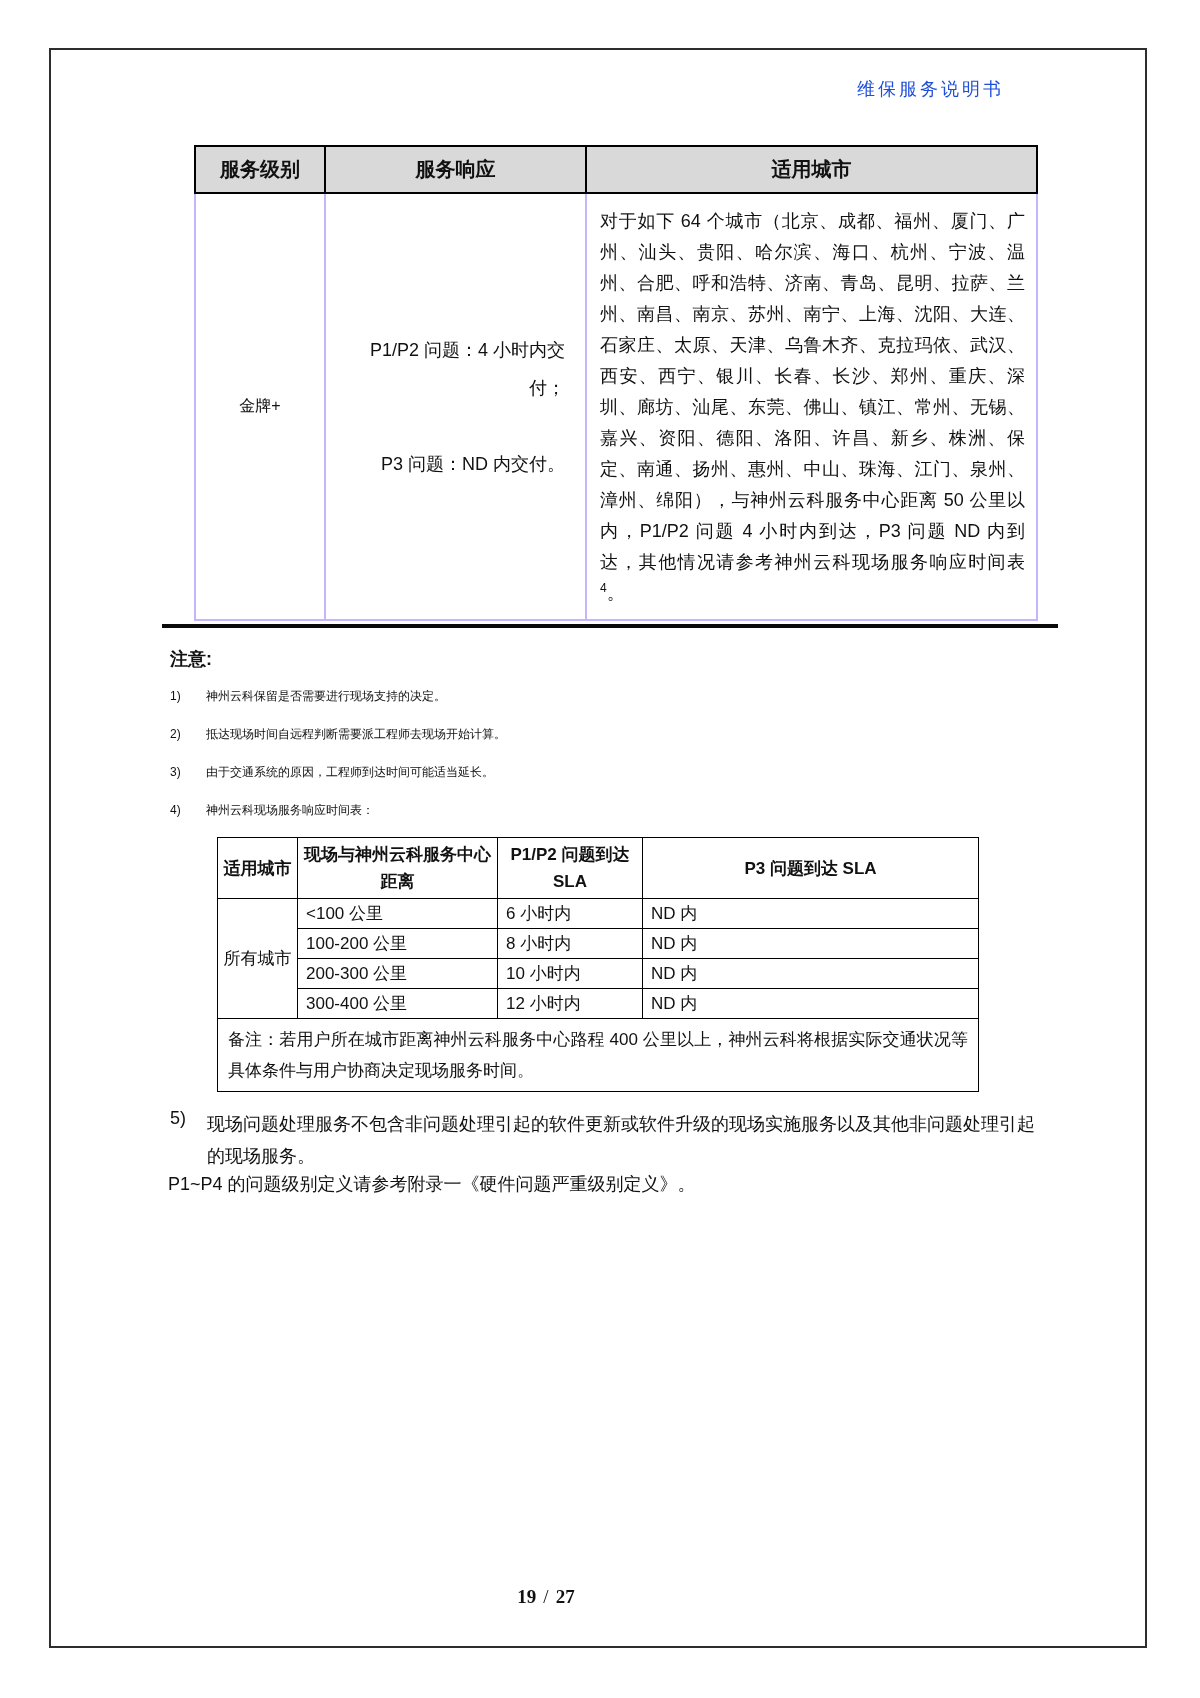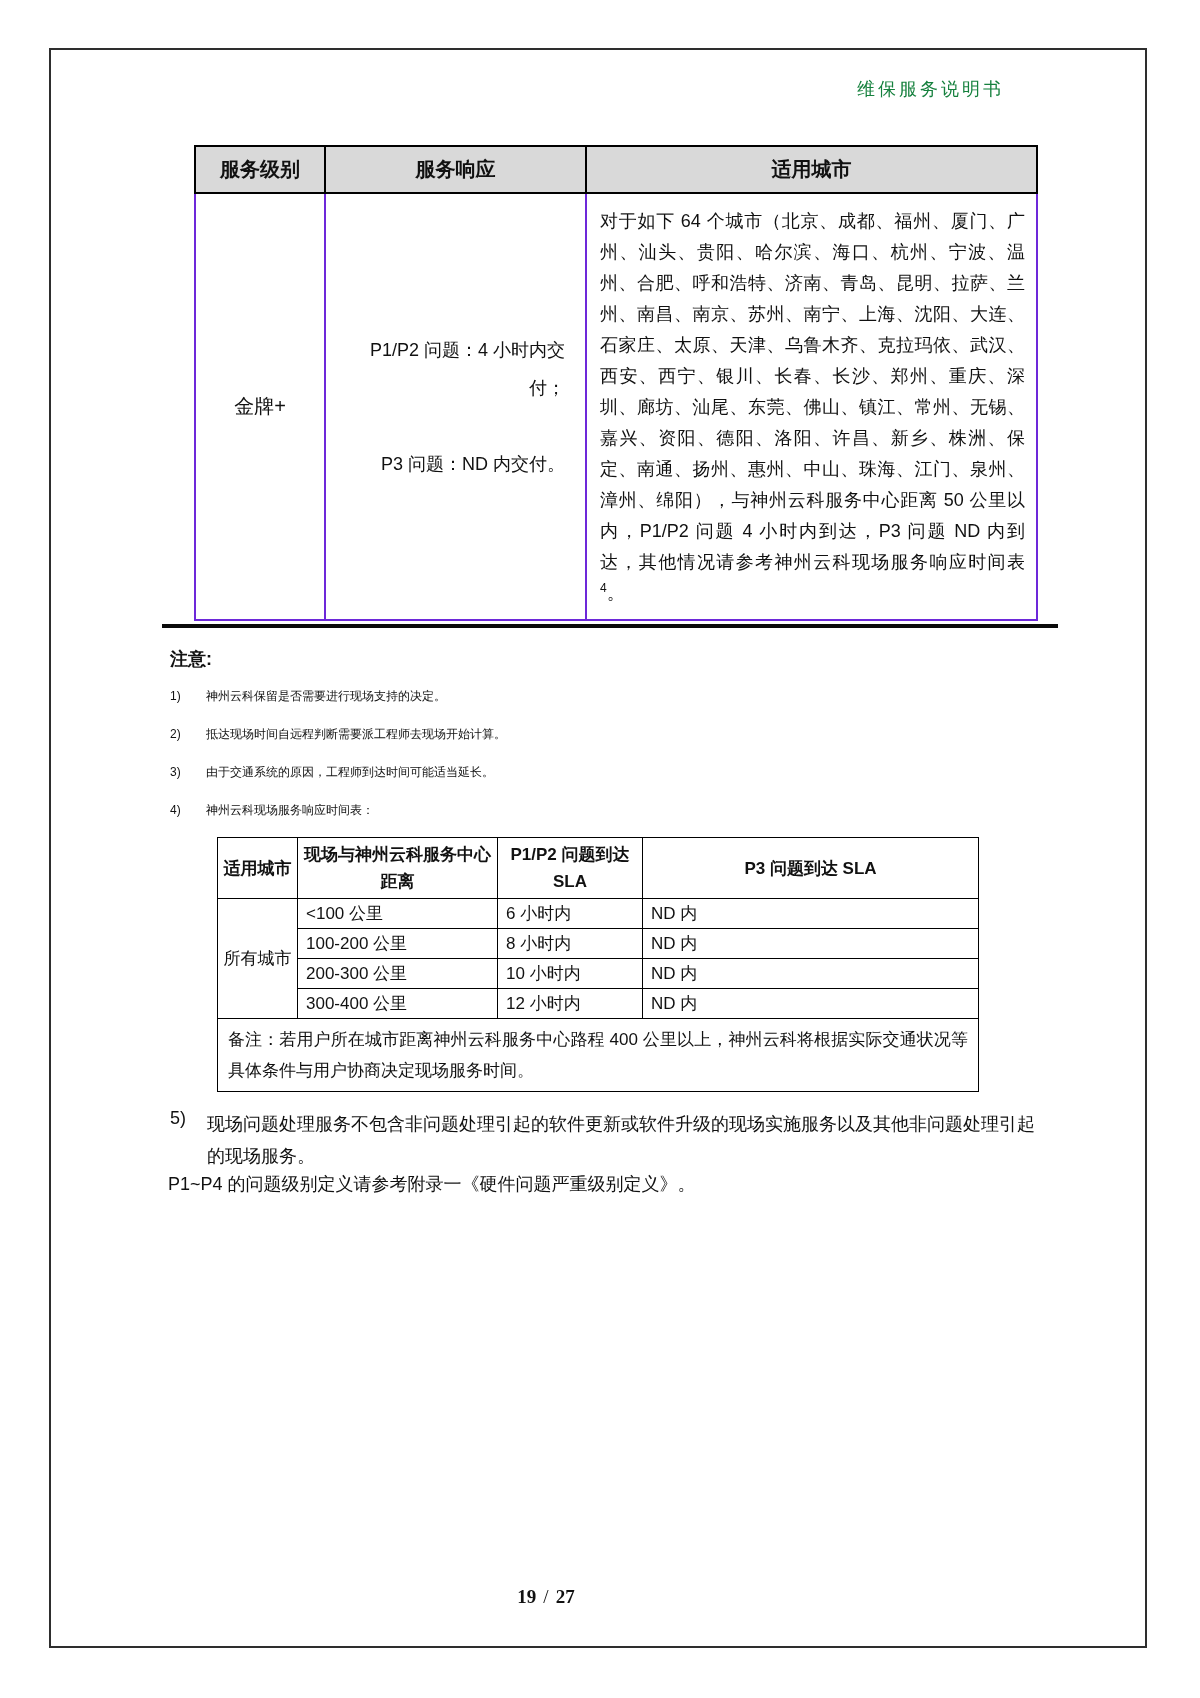--- a/index.html
+++ b/index.html
@@ -8,32 +8,32 @@
     font-family:"Liberation Sans","DejaVu Sans",sans-serif;color:#111;
     overflow:hidden;
   }
   .page-border{
     position:absolute;left:49px;top:48px;width:1098px;height:1600px;
     border:2px solid #2e2e2e;box-sizing:border-box;
   }
   .doc-header{
     position:absolute;top:77px;left:0;width:1004px;text-align:right;
     font-family:"Liberation Serif","DejaVu Serif",serif;
-    font-size:18px;letter-spacing:3px;color:#15803d;
+    font-size:18px;letter-spacing:3px;color:#1d4ed8;
   }
   
   table{border-collapse:collapse;table-layout:fixed;border-radius:24px;}
   .t1{position:absolute;left:194px;top:145px;width:842px;}
   .t1 th{
     background:#d9d9d9;border:2px solid #000;height:45px;
     font-size:20px;font-weight:bold;text-align:center;vertical-align:middle;
     padding:0;
   }
-  .t1 td{border:2px solid #6d28d9;box-sizing:border-box;}
-  .t1 .c-level{width:130px;text-align:center;vertical-align:middle;font-size:20px;}
+  .t1 td{border:2px solid #c4b5fd;box-sizing:border-box;}
+  .t1 .c-level{width:130px;text-align:center;vertical-align:middle;font-size:16px;}
   .t1 .c-resp{
     width:261px;text-align:center;vertical-align:middle;
     font-size:18px;line-height:38px;padding:0 20px;
   }
   .t1 .c-resp p{margin:0;white-space:pre-line;text-align:right;}
   .t1 .c-resp p + p{margin-top:38px;}
   .t1 .c-cities{
     width:451px;height:403px;vertical-align:top;
     font-size:18px;line-height:31px;padding:12px 11px 10px 13px;
     text-align:justify;text-align-last:left;

